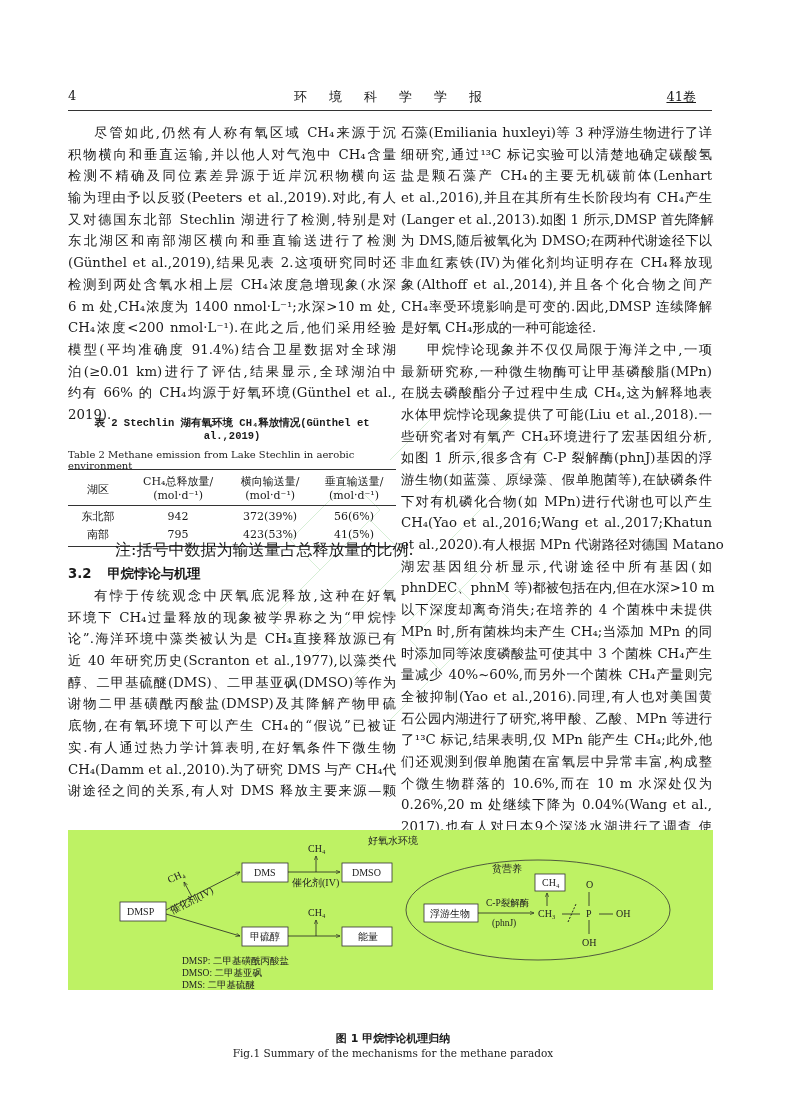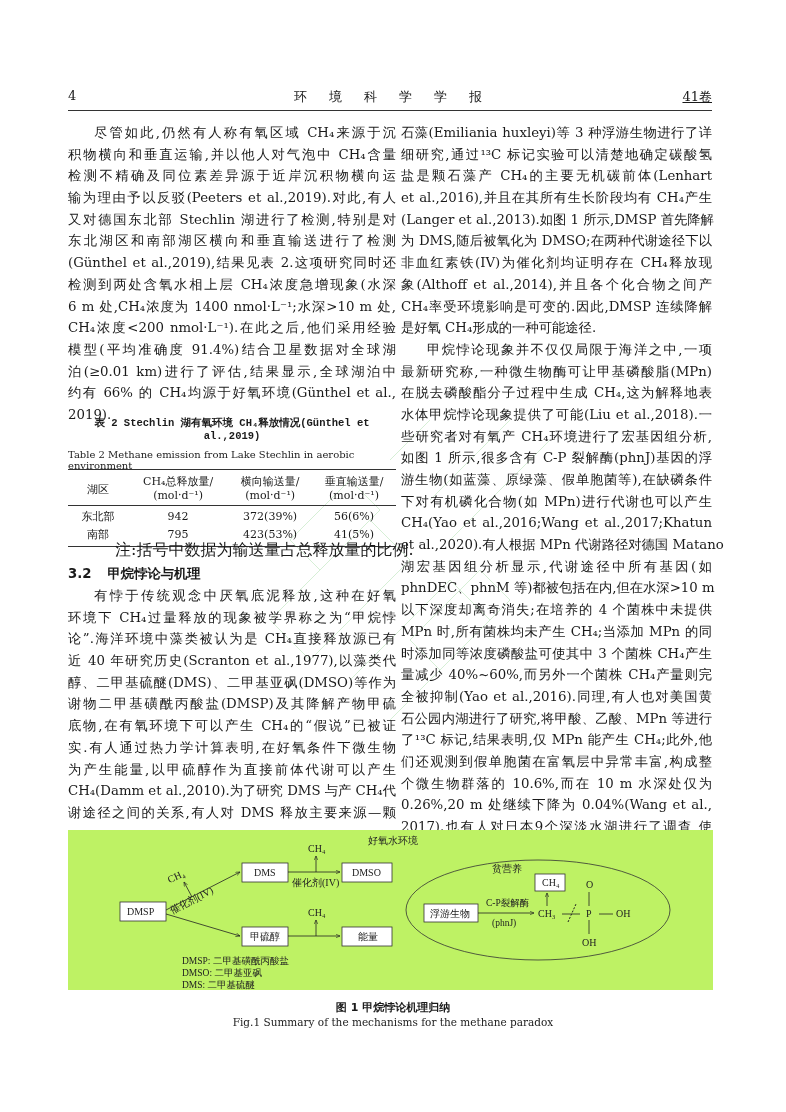--- a/index.html
+++ b/index.html
@@ -1,41 +1,41 @@
 <!DOCTYPE html>
 <html><head>
 <meta charset="utf-8">
 <style>
   html, body { margin:0; padding:0; background:#ffffff; }
   body { width:786px; height:1112px; position:relative; overflow:hidden;
          font-family:"DejaVu Serif","Liberation Serif",serif; color:#1a1a1a; }
   .hdr { position:absolute; top:86px; left:68px; width:644px; height:22px; font-size:13px; }
   .hdr .pg { position:absolute; left:0; top:2px; }
   .hdr .jt { position:absolute; left:0; width:100%; text-align:center; top:2px; letter-spacing:22px; padding-left:18px; box-sizing:border-box; }
-  .hdr .vol { position:absolute; right:0; top:2px;text-decoration:underline; }
+  .hdr .vol { position:absolute; right:16px; top:2px;text-decoration:underline; }
   .rule { position:absolute; top:110px; left:68px; width:644px; height:0; border-top:1.3px solid #333; }
   .col { position:absolute; font-size:13.3px; line-height:21.7px; text-align:justify; }
   .col.left { left:68px; top:122px; width:328px; }
   .col.right { left:401px; top:122px; width:311px; }
   .ln { display:block; white-space:nowrap; text-align-last:justify; text-align:justify; height:21.7px; overflow:visible; }
   .ln.last { text-align-last:left; }
   .ind { text-indent:26px; }
   .tbl-cap { position:absolute; left:68px; width:328px; text-align:center; font-size:11px; }
   .tbl { position:absolute; left:68px; top:469px; width:328px; border-collapse:collapse; font-size:11px; }
   .tbl th, .tbl td { text-align:center; font-weight:normal; padding:0; }
   .tbl thead tr.h1 th { padding-top:4px; }
   .tbl .tline { border-top:1.3px solid #333; }
   .tbl .mline { border-top:0.8px solid #333;margin-top:8px; }
   .tbl .bline { border-bottom:1.3px solid #333; }
   .tnote { position:absolute; left:92px; top:540px; font-size:16px;margin-left:23px; }
   .sec { position:absolute; left:68px; top:565px; font-size:13.3px; font-weight:bold; font-family:"DejaVu Sans","Liberation Sans",sans-serif; }
   .sec .num { margin-right:16px; }
   .fig { position:absolute; left:68px; top:830px; width:645px; height:160px; background:#bef264; }
   .fig svg { position:absolute; left:0; top:0; }
-  .figcap { position:absolute; left:0; width:786px; text-align:center; }
+  .figcap { position:absolute; left:0; width:786px; text-align:center;margin-top:31px; }
   .figcap.cn { top:1000px; font-size:11px; font-weight:bold; font-family:"DejaVu Sans","Liberation Sans",sans-serif; }
   .figcap.en { top:1016px; font-size:10.5px; }
   .wm { position:absolute; left:250px; top:420px; width:300px; height:300px; pointer-events:none; }
 </style>
 </head>
 <body>
 
 <svg class="wm" viewBox="0 0 300 300" width="300" height="300">
   <g fill="none" stroke="#d6efd6" stroke-width="1">
     <path d="M20 200 L120 100 L160 140 L60 240 Z"></path>
@@ -112,21 +112,20 @@
 <div class="col left" style="top:585px">
   <div>
     <span class="ln ind">有悖于传统观念中厌氧底泥释放,这种在好氧</span>
     <span class="ln">环境下 CH₄过量释放的现象被学界称之为“甲烷悖</span>
     <span class="ln">论”.海洋环境中藻类被认为是 CH₄直接释放源已有</span>
     <span class="ln">近 40 年研究历史(Scranton et al.,1977),以藻类代</span>
     <span class="ln">醇、二甲基硫醚(DMS)、二甲基亚砜(DMSO)等作为</span>
     <span class="ln">谢物二甲基磺酰丙酸盐(DMSP)及其降解产物甲硫</span>
     <span class="ln">底物,在有氧环境下可以产生 CH₄的“假说”已被证</span>
     <span class="ln">实.有人通过热力学计算表明,在好氧条件下微生物</span>
-    <span class="ln">为产生能量,以甲硫醇作为直接前体代谢可以产生</span>
     <span class="ln">CH₄(Damm et al.,2010).为了研究 DMS 与产 CH₄代</span>
     <span class="ln">谢途径之间的关系,有人对 DMS 释放主要来源—颗</span>
   </div>
 </div>
 
 <div class="col right">
   <div>
     <span class="ln">石藻(Emiliania huxleyi)等 3 种浮游生物进行了详</span>
     <span class="ln">细研究,通过¹³C 标记实验可以清楚地确定碳酸氢</span>
     <span class="ln">盐是颗石藻产 CH₄的主要无机碳前体(Lenhart</span>

